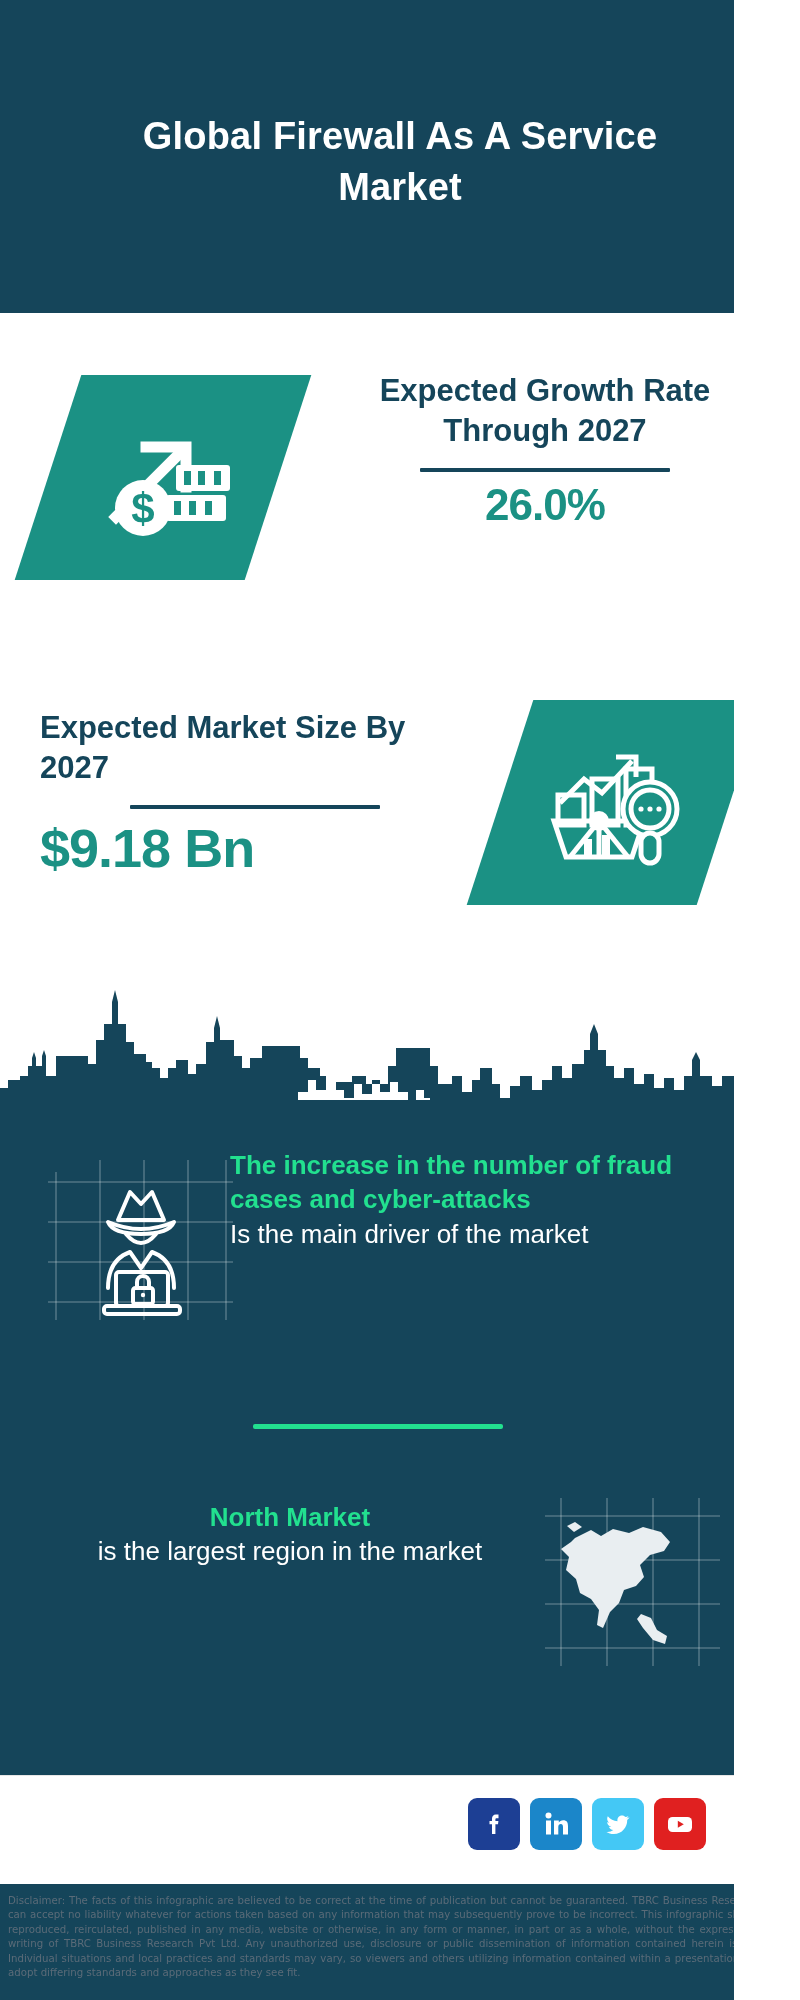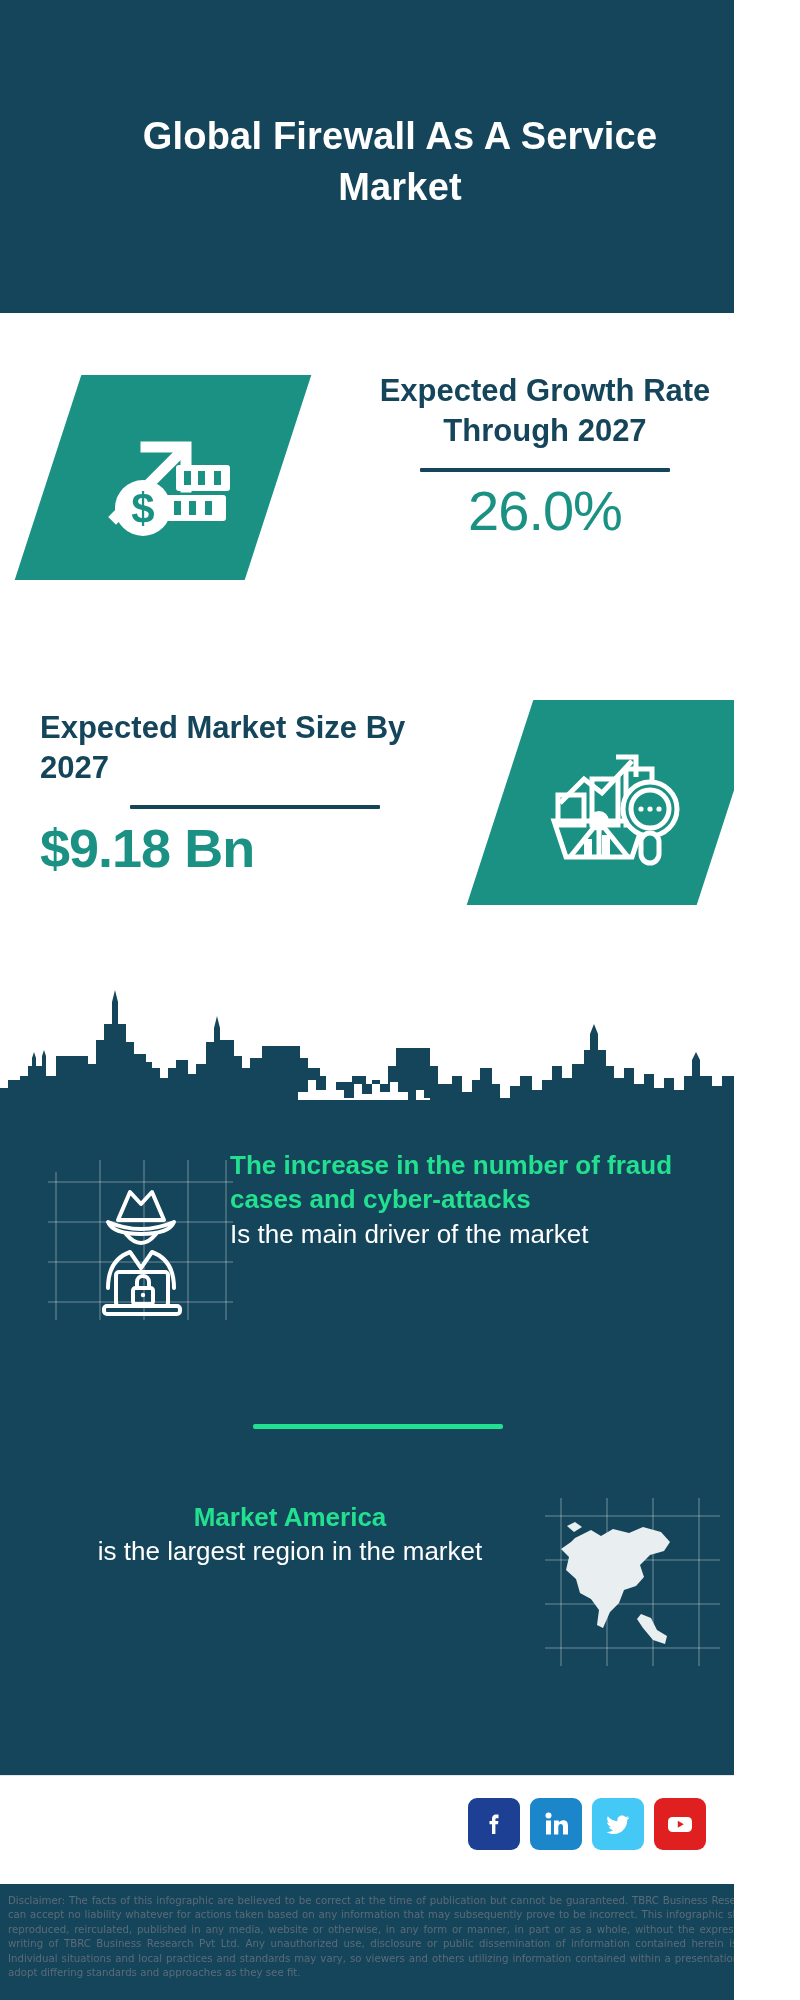--- a/index.html
+++ b/index.html
@@ -32,21 +32,21 @@
   }
   .para-left .ico{transform:skewX(18deg);width:100%;height:100%;display:flex;align-items:center;justify-content:center;}
   .s1-text{position:absolute;left:330px;top:58px;width:430px;text-align:center;}
   .s1-head{
     color:#15455a;font-size:31px;font-weight:bold;line-height:1.3;
   }
   .rule-dark{
     width:250px;height:4px;background:#15455a;margin:16px auto 10px auto;border-radius:1px;
   }
   .s1-val{
-    color:#1b9184;font-size:56px;font-weight:normal;line-height:1.05;letter-spacing:-1px;
+    color:#1b9184;font-size:44px;font-weight:bold;line-height:1.05;letter-spacing:-1px;
   }
 
   
   .sec2{position:absolute;left:0;top:680px;width:800px;height:320px;background:#fff;}
   .s2-text{position:absolute;left:40px;top:28px;width:430px;}
   .s2-head{color:#15455a;font-size:31px;font-weight:bold;line-height:1.3;}
   .s2-val{color:#1b9184;font-size:54px;font-weight:bold;line-height:1.1;letter-spacing:-1px;}
   .para-right{
     position:absolute;left:500px;top:20px;width:230px;height:205px;
     background:#1b9184;transform:skewX(-18deg);
@@ -221,21 +221,21 @@
     <div class="driver-text">
       <div class="accent">The increase in the number of fraud cases and cyber-attacks</div>
       <div class="plain">Is the main driver of the market</div>
     </div>
   </div>
 
   <div class="rule-green"></div>
 
   <div class="region">
     <div class="region-text">
-      <div class="accent">Market America</div>
+      <div class="accent">North Market</div>
       <div class="plain">is the largest region in the market</div>
     </div>
     <div class="region-icon-wrap">
       <svg width="175" height="170" viewBox="0 0 175 170" fill="none">
         <g stroke="rgba(255,255,255,.25)" stroke-width="1.6">
           <line x1="16" y1="0" x2="16" y2="168"></line>
           <line x1="62" y1="0" x2="62" y2="168"></line>
           <line x1="108" y1="0" x2="108" y2="168"></line>
           <line x1="154" y1="0" x2="154" y2="168"></line>
           <line x1="0" y1="18" x2="175" y2="18"></line>

